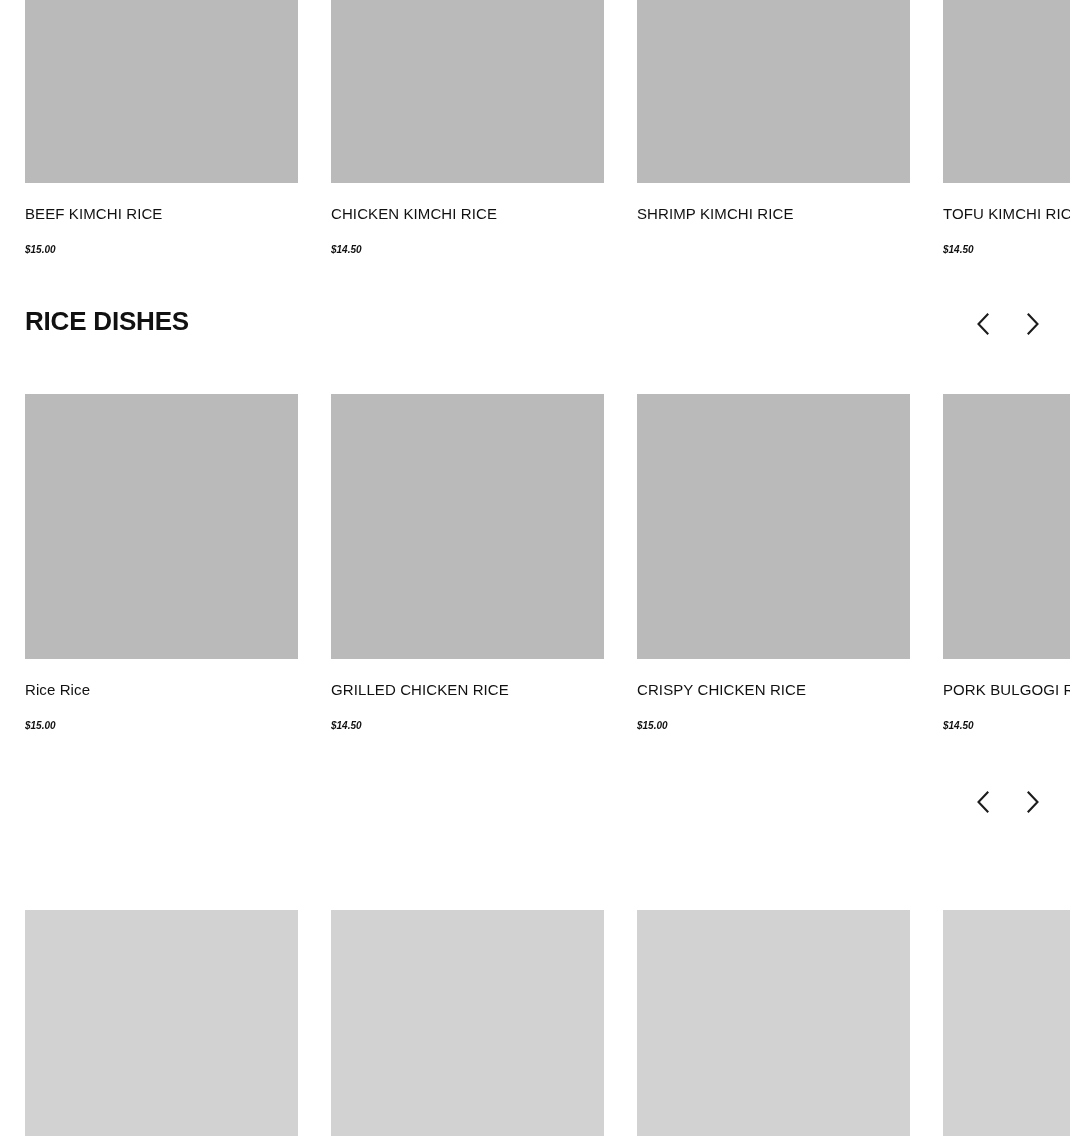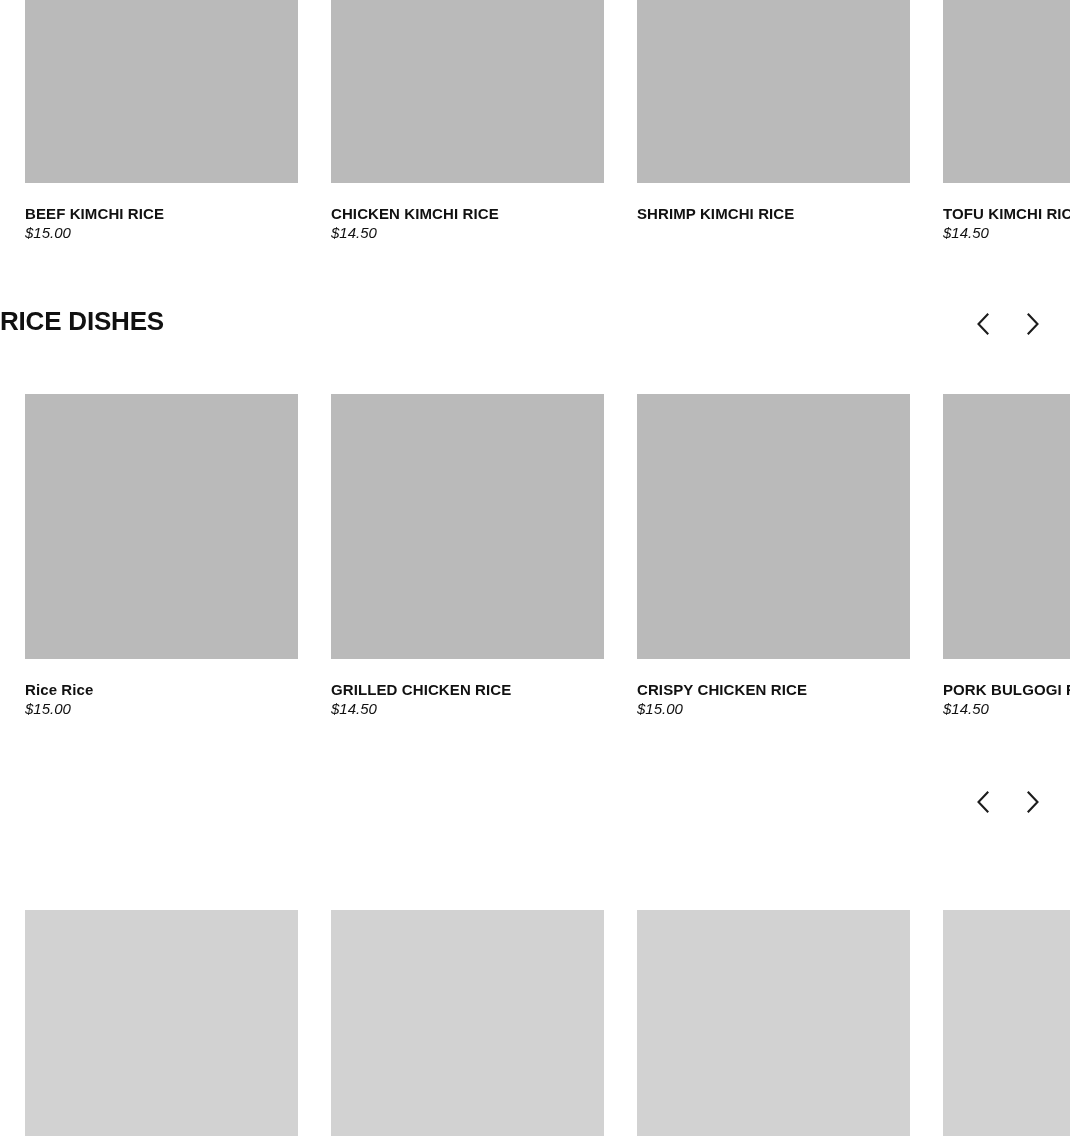--- a/index.html
+++ b/index.html
@@ -23,20 +23,21 @@
     width: 1070px;
     height: 1136px;
     overflow: hidden;
   }
 
   
   .section { position: absolute; left: 0; width: 1070px; }
 
   .section-head {
     position: relative;
+    padding-left: 25px;
     padding-right: 25px;
   }
 
   .section-title {
     font-size: 26px;
     font-weight: 800;
     letter-spacing: -0.2px;
     line-height: 1.05;
     text-transform: uppercase;
     color: #111111;
@@ -101,34 +102,34 @@
     width: 273px;
     background: #bababa;
     display: block;
   }
 
   .card-image.loading { background: #d2d2d2; }
 
   .card-title {
     margin-top: 22px;
     font-size: 15px;
-    font-weight: 700;
+    font-weight: 400;
     letter-spacing: 0.1px;
     line-height: 1.15;
     color: #111111;
     white-space: nowrap;
   }
 
   .card-title.upper { text-transform: uppercase; }
 
   .card-price {
-    margin-top: 2px;
-    font-size: 15px;
+    margin-top: 22px;
+    font-size: 10px;
     font-style: italic;
-    font-weight: 400;
+    font-weight: 700;
     line-height: 1.2;
     color: #111111;
   }
 
   
   #row-kimchi { top: -217px; }
   #row-kimchi .card-image { height: 400px; }
 
   
   #section-rice { top: 308px; }

